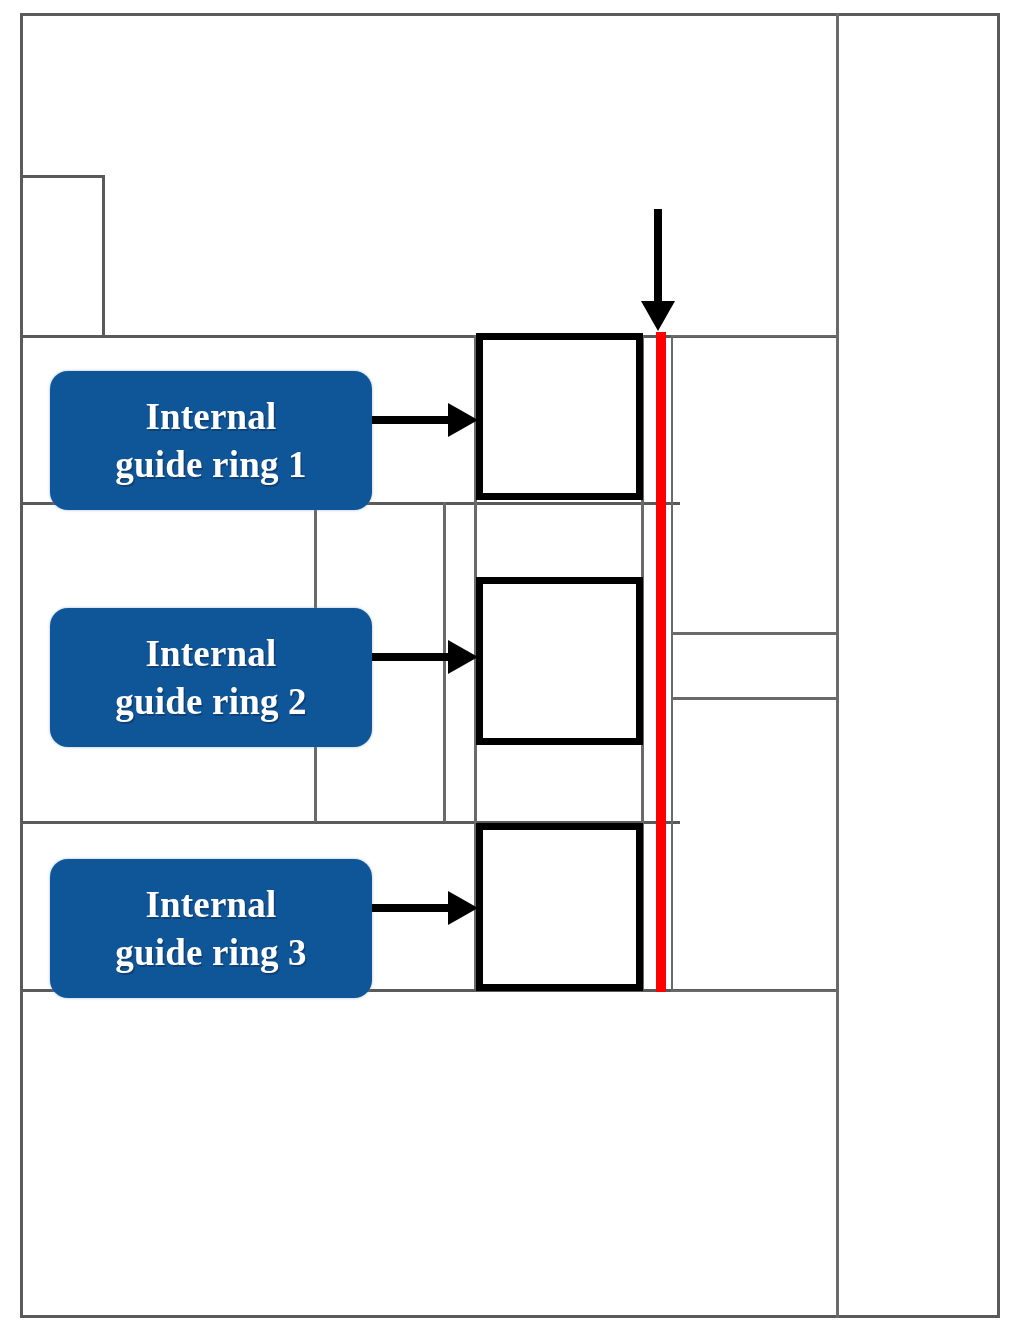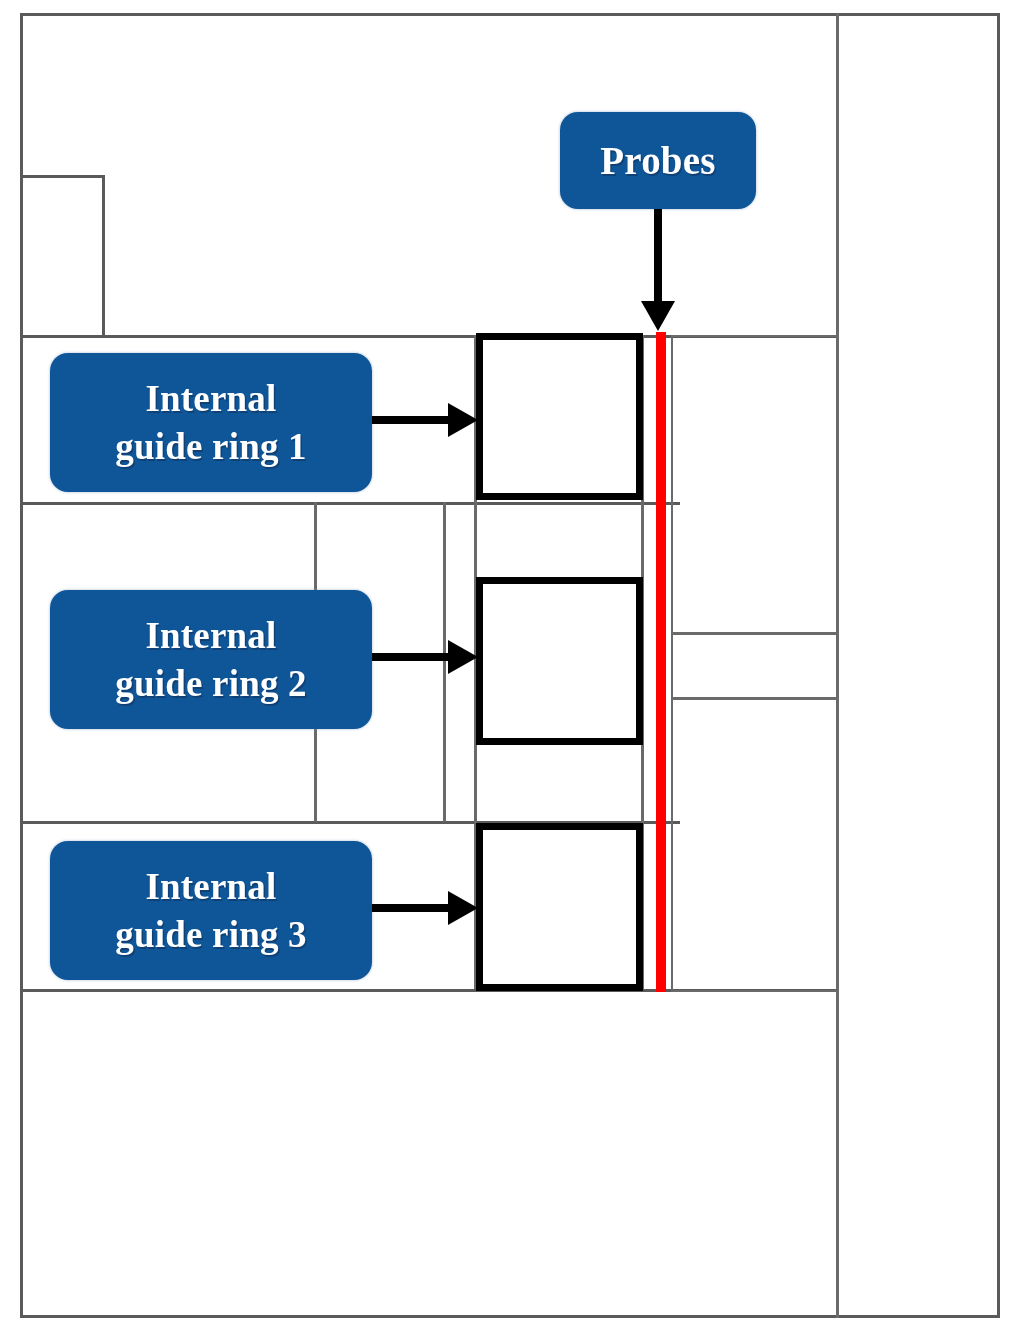--- a/index.html
+++ b/index.html
@@ -71,20 +71,21 @@
   }
   .callout-label {
     white-space: pre-line;
     display: block;
   }
   .callout.probes {
     font-size: 39px;
   }
   .callout.ring {
     font-size: 37px;
+    margin-top: 18px;
   }
 
   
   .arrow-h {
     position: absolute;
     height: 0;
   }
   .arrow-h .shaft {
     position: absolute;
     left: 0;
@@ -151,23 +152,20 @@
   <div class="rect gray-thin" style="left:671px; top:335px; width:167px; height:299px;"></div>
   <div class="rect gray-thin" style="left:671px; top:633px; width:167px; height:66px;"></div>
   <div class="rect gray-thin" style="left:671px; top:698px; width:167px; height:294px;"></div>
 
   <div class="probe-line" style="left:656px; top:332px; width:10px; height:660px;"></div>
 
   <div class="rect black" style="left:476px; top:333px; width:167px; height:167px;"></div>
   <div class="rect black" style="left:476px; top:577px; width:167px; height:168px;"></div>
   <div class="rect black" style="left:476px; top:823px; width:167px; height:168px;"></div>
 
-  <div class="callout probes" style="left:560px; top:112px; width:196px; height:97px;">
-    <span class="callout-label">Probes</span>
-  </div>
   <div class="arrow-v" style="left:658px; top:209px; height:122px;">
     <div class="shaft" style="height:95px;"></div>
     <div class="head" style="top:92px;"></div>
   </div>
 
   <div class="callout ring" style="left:50px; top:353px; width:322px; height:139px;">
     <span class="callout-label">Internal
 guide ring 1</span>
   </div>
   <div class="arrow-h" style="left:372px; top:420px; width:106px;">

